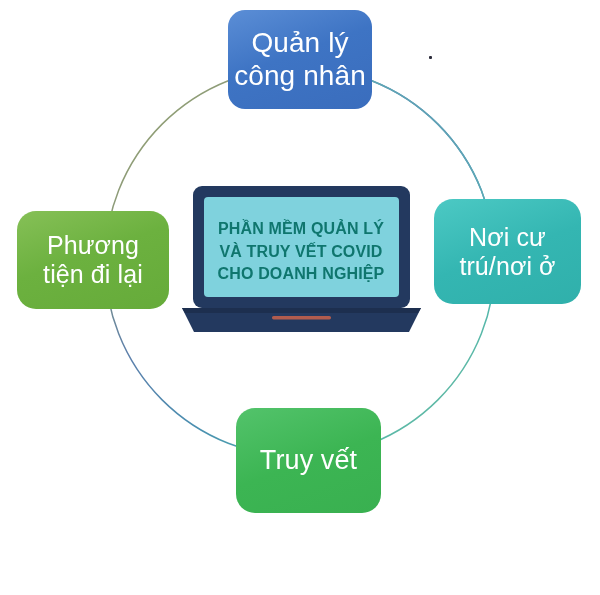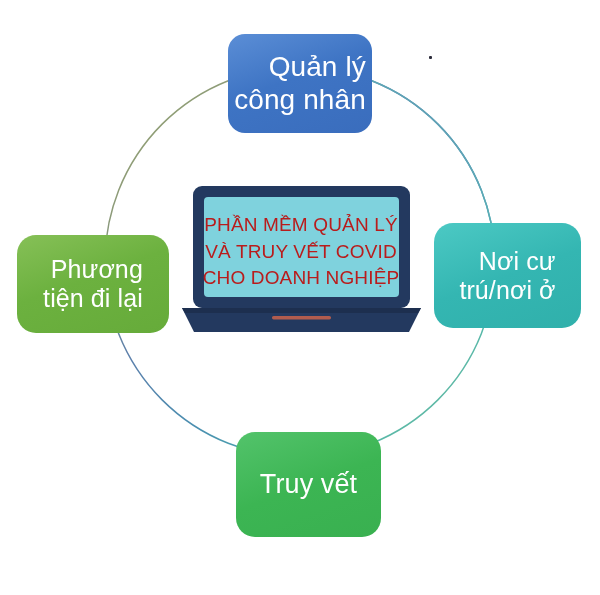--- a/index.html
+++ b/index.html
@@ -34,26 +34,25 @@
     pointer-events: none;
   }
 
   
   .node {
     position: absolute;
     border-radius: 18px;
     display: flex;
     align-items: center;
     justify-content: center;
-    text-align: right;
+    text-align: center;
     color: #ffffff;
     box-sizing: border-box;
     line-height: 1.16;
     letter-spacing: 0.1px;
-    margin-top: 24px;
   }
   .node .node-label {
     display: block;
     white-space: pre-line;
     padding: 0 6px;
   }
 
   #node-workers {
     left: 228px;
     top: 10px;
@@ -107,23 +106,23 @@
   #screen-text {
     position: absolute;
     left: 201px;
     top: 216px;
     width: 200px;
     height: 72px;
     display: flex;
     align-items: center;
     justify-content: center;
     text-align: center;
-    color: #b91c1c;
-    font-size: 19px;
-    font-weight: normal;
+    color: #0f766e;
+    font-size: 16px;
+    font-weight: bold;
     line-height: 1.42;
     letter-spacing: 0.15px;
     white-space: pre-line;
   }
 
   #speck {
     position: absolute;
     left: 429px;
     top: 56px;
     width: 3px;

